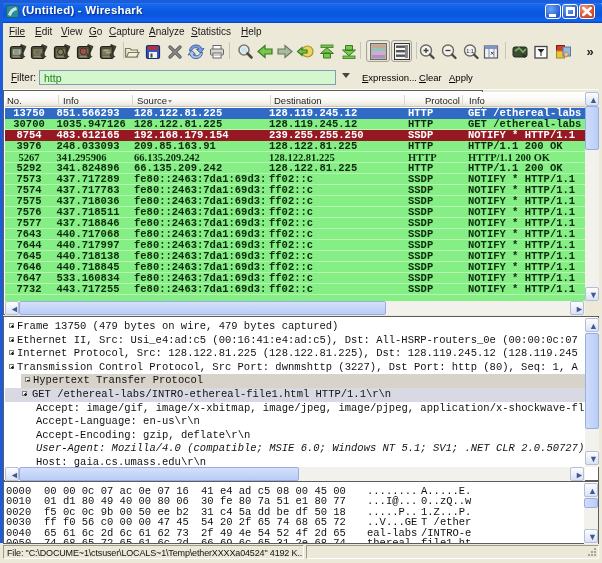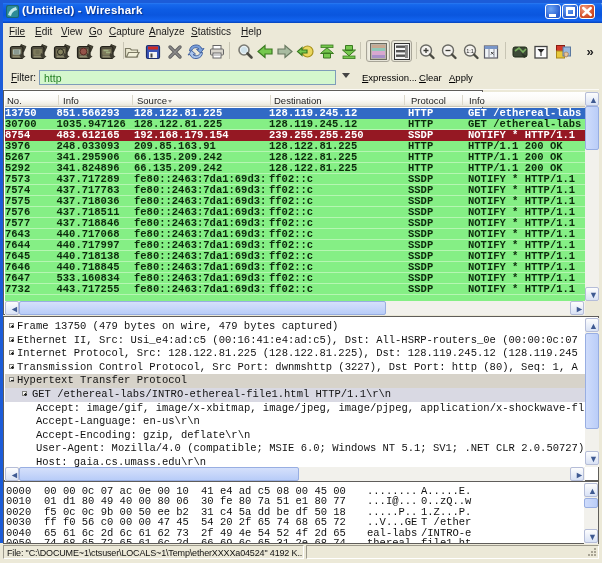--- a/index.html
+++ b/index.html
@@ -42,21 +42,21 @@
 
 #listpane { left:3px; top:90px; width:480px; height:225px; }
 #lheader { position:absolute; left:1px; top:1px; width:580px; height:15px;
   background:linear-gradient(180deg,#ffffff 0%,#fbfaf7 55%,#f0eee5 85%,#e5e2d5 100%);
   border-bottom:1px solid #c9c5b6; font-size:9.5px; color:#222; }
 .hsep { position:absolute; top:3px; width:1px; height:10px; background:#dbd7ca; }
 #lrows { position:absolute; left:1px; top:17px; width:580px; height:193px; background:#85ef85; overflow:hidden;
   font-family:"Liberation Mono",monospace; font-size:10.5px; color:#0c2b0c; }
 .prow { position:absolute; left:0; width:580px; height:11px; line-height:11px; white-space:pre; border-bottom:1px solid #b6f6b2; font-weight:bold; }
 .prow div { position:absolute; top:0; height:11px; line-height:11px; }
-.rno { width:48px; text-align:left; left:0; }
+.rno { width:48px; text-align:center; left:0; }
 .rtime { left:51.5px; } .rsrc { left:129px; } .rdst { left:264px; } .rproto { left:403px; } .rinfo { left:463px; }
 .rowsel { background:#316ac5; color:#fff; border-bottom:1px solid #316ac5; }
 .rowred { background:#951823; color:#fff; border-bottom:1px solid #951823; }
 
 .sb { position:absolute; background:#f2f1ec; }
 .sbtn { position:absolute; width:14px; height:14px; background:linear-gradient(180deg,#fdfdfd,#d9e2f5); border:1px solid #b5bdd8; border-radius:2px; }
 .sbtn:after { content:""; position:absolute; }
 .thumbV, .thumbH { position:absolute; background:linear-gradient(90deg,#cfdcfb,#bacdf8); border:1px solid #98aee2; border-radius:2px; }
 .thumbH { background:linear-gradient(180deg,#d5e0fb,#b8ccf8); }
 .arr { position:absolute; color:#3f5a92; font-size:9px; font-weight:bold; font-family:"Liberation Sans",sans-serif; }
@@ -284,34 +284,34 @@
   <span class="abs" id="fapply"><u class="m">A</u>pply</span>
 </div>
 
 <div class="abs pane" id="listpane">
   <div id="lheader">
     <span style="position:absolute;left:2px;top:3px;">No.</span>
     <span style="position:absolute;left:58px;top:3px;">Info</span>
     <span style="position:absolute;left:132px;top:3px;">Source</span>
     <span style="position:absolute;left:163px;top:8px;width:0;height:0;border-left:2.5px solid transparent;border-right:2.5px solid transparent;border-top:3.5px solid #888;"></span>
     <span style="position:absolute;left:269px;top:3px;">Destination</span>
-    <span style="position:absolute;left:406px;top:3px;text-align:right;">Protocol</span>
+    <span style="position:absolute;left:420px;top:3px;text-align:right;">Protocol</span>
     <span style="position:absolute;left:464px;top:3px;">Info</span>
     <span class="hsep" style="left:53px;"></span>
     <span class="hsep" style="left:127px;"></span>
     <span class="hsep" style="left:265px;"></span>
     <span class="hsep" style="left:399px;"></span>
     <span class="hsep" style="left:457px;"></span>
   </div>
   <div id="lrows">
       <div class="prow rowsel" style="top:0px;"><div class="rno">13750</div><div class="rtime">851.566293</div><div class="rsrc">128.122.81.225</div><div class="rdst">128.119.245.12</div><div class="rproto">HTTP</div><div class="rinfo">GET /ethereal-labs</div></div>
       <div class="prow" style="top:11px;"><div class="rno">30700</div><div class="rtime">1035.947126</div><div class="rsrc">128.122.81.225</div><div class="rdst">128.119.245.12</div><div class="rproto">HTTP</div><div class="rinfo">GET /ethereal-labs</div></div>
       <div class="prow rowred" style="top:22px;"><div class="rno">8754</div><div class="rtime">483.612165</div><div class="rsrc">192.168.179.154</div><div class="rdst">239.255.255.250</div><div class="rproto">SSDP</div><div class="rinfo">NOTIFY * HTTP/1.1</div></div>
       <div class="prow" style="top:33px;"><div class="rno">3976</div><div class="rtime">248.033093</div><div class="rsrc">209.85.163.91</div><div class="rdst">128.122.81.225</div><div class="rproto">HTTP</div><div class="rinfo">HTTP/1.1 200 OK</div></div>
-      <div class="prow" style="top:44px;"><div class="rno">5267</div><div class="rtime">341.295906</div><div class="rsrc">66.135.209.242</div><div class="rdst">128.122.81.225</div><div class="rproto">HTTP</div><div class="rinfo">HTTP/1.1 200 OK</div></div>
+      <div class="prow" style="top:44px;font-family:Liberation Serif, serif;"><div class="rno">5267</div><div class="rtime">341.295906</div><div class="rsrc">66.135.209.242</div><div class="rdst">128.122.81.225</div><div class="rproto">HTTP</div><div class="rinfo">HTTP/1.1 200 OK</div></div>
       <div class="prow" style="top:55px;"><div class="rno">5292</div><div class="rtime">341.824896</div><div class="rsrc">66.135.209.242</div><div class="rdst">128.122.81.225</div><div class="rproto">HTTP</div><div class="rinfo">HTTP/1.1 200 OK</div></div>
       <div class="prow" style="top:66px;"><div class="rno">7573</div><div class="rtime">437.717289</div><div class="rsrc">fe80::2463:7da1:69d3:</div><div class="rdst">ff02::c</div><div class="rproto">SSDP</div><div class="rinfo">NOTIFY * HTTP/1.1</div></div>
       <div class="prow" style="top:77px;"><div class="rno">7574</div><div class="rtime">437.717783</div><div class="rsrc">fe80::2463:7da1:69d3:</div><div class="rdst">ff02::c</div><div class="rproto">SSDP</div><div class="rinfo">NOTIFY * HTTP/1.1</div></div>
       <div class="prow" style="top:88px;"><div class="rno">7575</div><div class="rtime">437.718036</div><div class="rsrc">fe80::2463:7da1:69d3:</div><div class="rdst">ff02::c</div><div class="rproto">SSDP</div><div class="rinfo">NOTIFY * HTTP/1.1</div></div>
       <div class="prow" style="top:99px;"><div class="rno">7576</div><div class="rtime">437.718511</div><div class="rsrc">fe80::2463:7da1:69d3:</div><div class="rdst">ff02::c</div><div class="rproto">SSDP</div><div class="rinfo">NOTIFY * HTTP/1.1</div></div>
       <div class="prow" style="top:110px;"><div class="rno">7577</div><div class="rtime">437.718846</div><div class="rsrc">fe80::2463:7da1:69d3:</div><div class="rdst">ff02::c</div><div class="rproto">SSDP</div><div class="rinfo">NOTIFY * HTTP/1.1</div></div>
       <div class="prow" style="top:121px;"><div class="rno">7643</div><div class="rtime">440.717068</div><div class="rsrc">fe80::2463:7da1:69d3:</div><div class="rdst">ff02::c</div><div class="rproto">SSDP</div><div class="rinfo">NOTIFY * HTTP/1.1</div></div>
       <div class="prow" style="top:132px;text-decoration:underline;"><div class="rno">7644</div><div class="rtime">440.717997</div><div class="rsrc">fe80::2463:7da1:69d3:</div><div class="rdst">ff02::c</div><div class="rproto">SSDP</div><div class="rinfo">NOTIFY * HTTP/1.1</div></div>
       <div class="prow" style="top:143px;"><div class="rno">7645</div><div class="rtime">440.718138</div><div class="rsrc">fe80::2463:7da1:69d3:</div><div class="rdst">ff02::c</div><div class="rproto">SSDP</div><div class="rinfo">NOTIFY * HTTP/1.1</div></div>
       <div class="prow" style="top:154px;"><div class="rno">7646</div><div class="rtime">440.718845</div><div class="rsrc">fe80::2463:7da1:69d3:</div><div class="rdst">ff02::c</div><div class="rproto">SSDP</div><div class="rinfo">NOTIFY * HTTP/1.1</div></div>
@@ -337,26 +337,26 @@
       <span class="arr" style="left:4px;top:2px;">►</span>
     </div>
 </div>
 
 <div class="abs pane" id="detailpane">
   <div id="drows">
       <div class="drow" style="top:2px;"><span class="expander plus" style="left:4px;top:3px;"></span><span style="position:absolute;left:12px;top:0;">Frame 13750 (479 bytes on wire, 479 bytes captured)</span></div>
       <div class="drow" style="top:15.6px;"><span class="expander plus" style="left:4px;top:3px;"></span><span style="position:absolute;left:12px;top:0;">Ethernet II, Src: Usi_e4:ad:c5 (00:16:41:e4:ad:c5), Dst: All-HSRP-routers_0e (00:00:0c:07</span></div>
       <div class="drow" style="top:29.2px;"><span class="expander plus" style="left:4px;top:3px;"></span><span style="position:absolute;left:12px;top:0;">Internet Protocol, Src: 128.122.81.225 (128.122.81.225), Dst: 128.119.245.12 (128.119.245</span></div>
       <div class="drow" style="top:42.8px;"><span class="expander plus" style="left:4px;top:3px;"></span><span style="position:absolute;left:12px;top:0;">Transmission Control Protocol, Src Port: dwnmshttp (3227), Dst Port: http (80), Seq: 1, A</span></div>
-      <div class="drow" style="top:56.4px;background:#d7d3ca;"><span class="expander" style="left:4px;top:3px;"></span><span style="position:absolute;left:12px;top:0;">Hypertext Transfer Protocol</span></div>
+      <div class="drow" style="top:56.4px;background:#d7d3ca;margin-left:16px;"><span class="expander" style="left:4px;top:3px;"></span><span style="position:absolute;left:12px;top:0;">Hypertext Transfer Protocol</span></div>
       <div class="drow" style="top:70px;background:#d9d9e3;"><span class="expander plus" style="left:17px;top:3px;"></span><span style="position:absolute;left:27px;top:0;">GET /ethereal-labs/INTRO-ethereal-file1.html HTTP/1.1\r\n</span></div>
       <div class="drow" style="top:83.6px;"><span style="position:absolute;left:31px;top:0;">Accept: image/gif, image/x-xbitmap, image/jpeg, image/pjpeg, application/x-shockwave-fl</span></div>
       <div class="drow" style="top:97.2px;"><span style="position:absolute;left:31px;top:0;">Accept-Language: en-us\r\n</span></div>
       <div class="drow" style="top:110.8px;"><span style="position:absolute;left:31px;top:0;">Accept-Encoding: gzip, deflate\r\n</span></div>
-      <div class="drow" style="top:124.39999999999999px;"><span style="position:absolute;left:31px;top:0;">User-Agent: Mozilla/4.0 (compatible; MSIE 6.0; Windows NT 5.1; SV1; .NET CLR 2.0.50727)</span></div>
+      <div class="drow" style="top:124.39999999999999px;font-style:italic;"><span style="position:absolute;left:31px;top:0;">User-Agent: Mozilla/4.0 (compatible; MSIE 6.0; Windows NT 5.1; SV1; .NET CLR 2.0.50727)</span></div>
       <div class="drow" style="top:138px;"><span style="position:absolute;left:31px;top:0;">Host: gaia.cs.umass.edu\r\n</span></div>
     </div>
 
   <div class="sb" style="left:581px;top:1px;width:14px;height:149px;"></div>
   <div class="sbtn" style="left:581px;top:1px;">
       <span class="arr" style="left:3px;top:2px;">▲</span>
     </div>
   <div class="thumbV" style="left:581px;top:16px;width:14px;height:96px;"></div>
   <div class="sbtn" style="left:581px;top:134px;">
       <span class="arr" style="left:3px;top:2px;">▼</span>
@@ -367,21 +367,21 @@
       <span class="arr" style="left:4px;top:2px;">◄</span>
     </div>
   <div class="thumbH" style="left:15px;top:150px;width:280px;height:14px;"></div>
   <div class="sbtn" style="left:566px;top:150px;">
       <span class="arr" style="left:4px;top:2px;">►</span>
     </div>
 </div>
 
 <div class="abs pane" id="hexpane">
   <div id="hrows">
-      <div class="hrow" style="top:3px;"><span style="position:absolute;left:1px;">0000</span><span style="position:absolute;left:39px;">00 00 0c 07 ac 0e 00 10</span><span style="position:absolute;left:196px;">41 e4 ad c5 08 00 45 00</span><span style="position:absolute;left:362px;">........</span><span style="position:absolute;left:416px;">A.....E.</span></div>
+      <div class="hrow" style="top:3px;"><span style="position:absolute;left:1px;">0000</span><span style="position:absolute;left:39px;">00 00 0c 07 ac 0e 07 16</span><span style="position:absolute;left:196px;">41 e4 ad c5 08 00 45 00</span><span style="position:absolute;left:362px;">........</span><span style="position:absolute;left:416px;">A.....E.</span></div>
       <div class="hrow" style="top:13.4px;"><span style="position:absolute;left:1px;">0010</span><span style="position:absolute;left:39px;">01 d1 80 49 40 00 80 06</span><span style="position:absolute;left:196px;">30 fe 80 7a 51 e1 80 77</span><span style="position:absolute;left:362px;">...I@...</span><span style="position:absolute;left:416px;">0..zQ..w</span></div>
       <div class="hrow" style="top:23.8px;"><span style="position:absolute;left:1px;">0020</span><span style="position:absolute;left:39px;">f5 0c 0c 9b 00 50 ee b2</span><span style="position:absolute;left:196px;">31 c4 5a dd be df 50 18</span><span style="position:absolute;left:362px;">.....P..</span><span style="position:absolute;left:416px;">1.Z...P.</span></div>
       <div class="hrow" style="top:34.2px;"><span style="position:absolute;left:1px;">0030</span><span style="position:absolute;left:39px;">ff f0 56 c0 00 00 47 45</span><span style="position:absolute;left:196px;">54 20 2f 65 74 68 65 72</span><span style="position:absolute;left:362px;">..V...GE</span><span style="position:absolute;left:416px;">T /ether</span></div>
       <div class="hrow" style="top:44.6px;"><span style="position:absolute;left:1px;">0040</span><span style="position:absolute;left:39px;">65 61 6c 2d 6c 61 62 73</span><span style="position:absolute;left:196px;">2f 49 4e 54 52 4f 2d 65</span><span style="position:absolute;left:362px;">eal-labs</span><span style="position:absolute;left:416px;">/INTRO-e</span></div>
       <div class="hrow" style="top:55px;"><span style="position:absolute;left:1px;">0050</span><span style="position:absolute;left:39px;">74 68 65 72 65 61 6c 2d</span><span style="position:absolute;left:196px;">66 69 6c 65 31 2e 68 74</span><span style="position:absolute;left:362px;">thereal-</span><span style="position:absolute;left:416px;">file1.ht</span></div>
     </div>
   <div class="sb" style="left:580px;top:1px;width:14px;height:61px;"></div>
   <div class="sbtn" style="left:580px;top:1px;">
       <span class="arr" style="left:3px;top:2px;">▲</span>
     </div>

